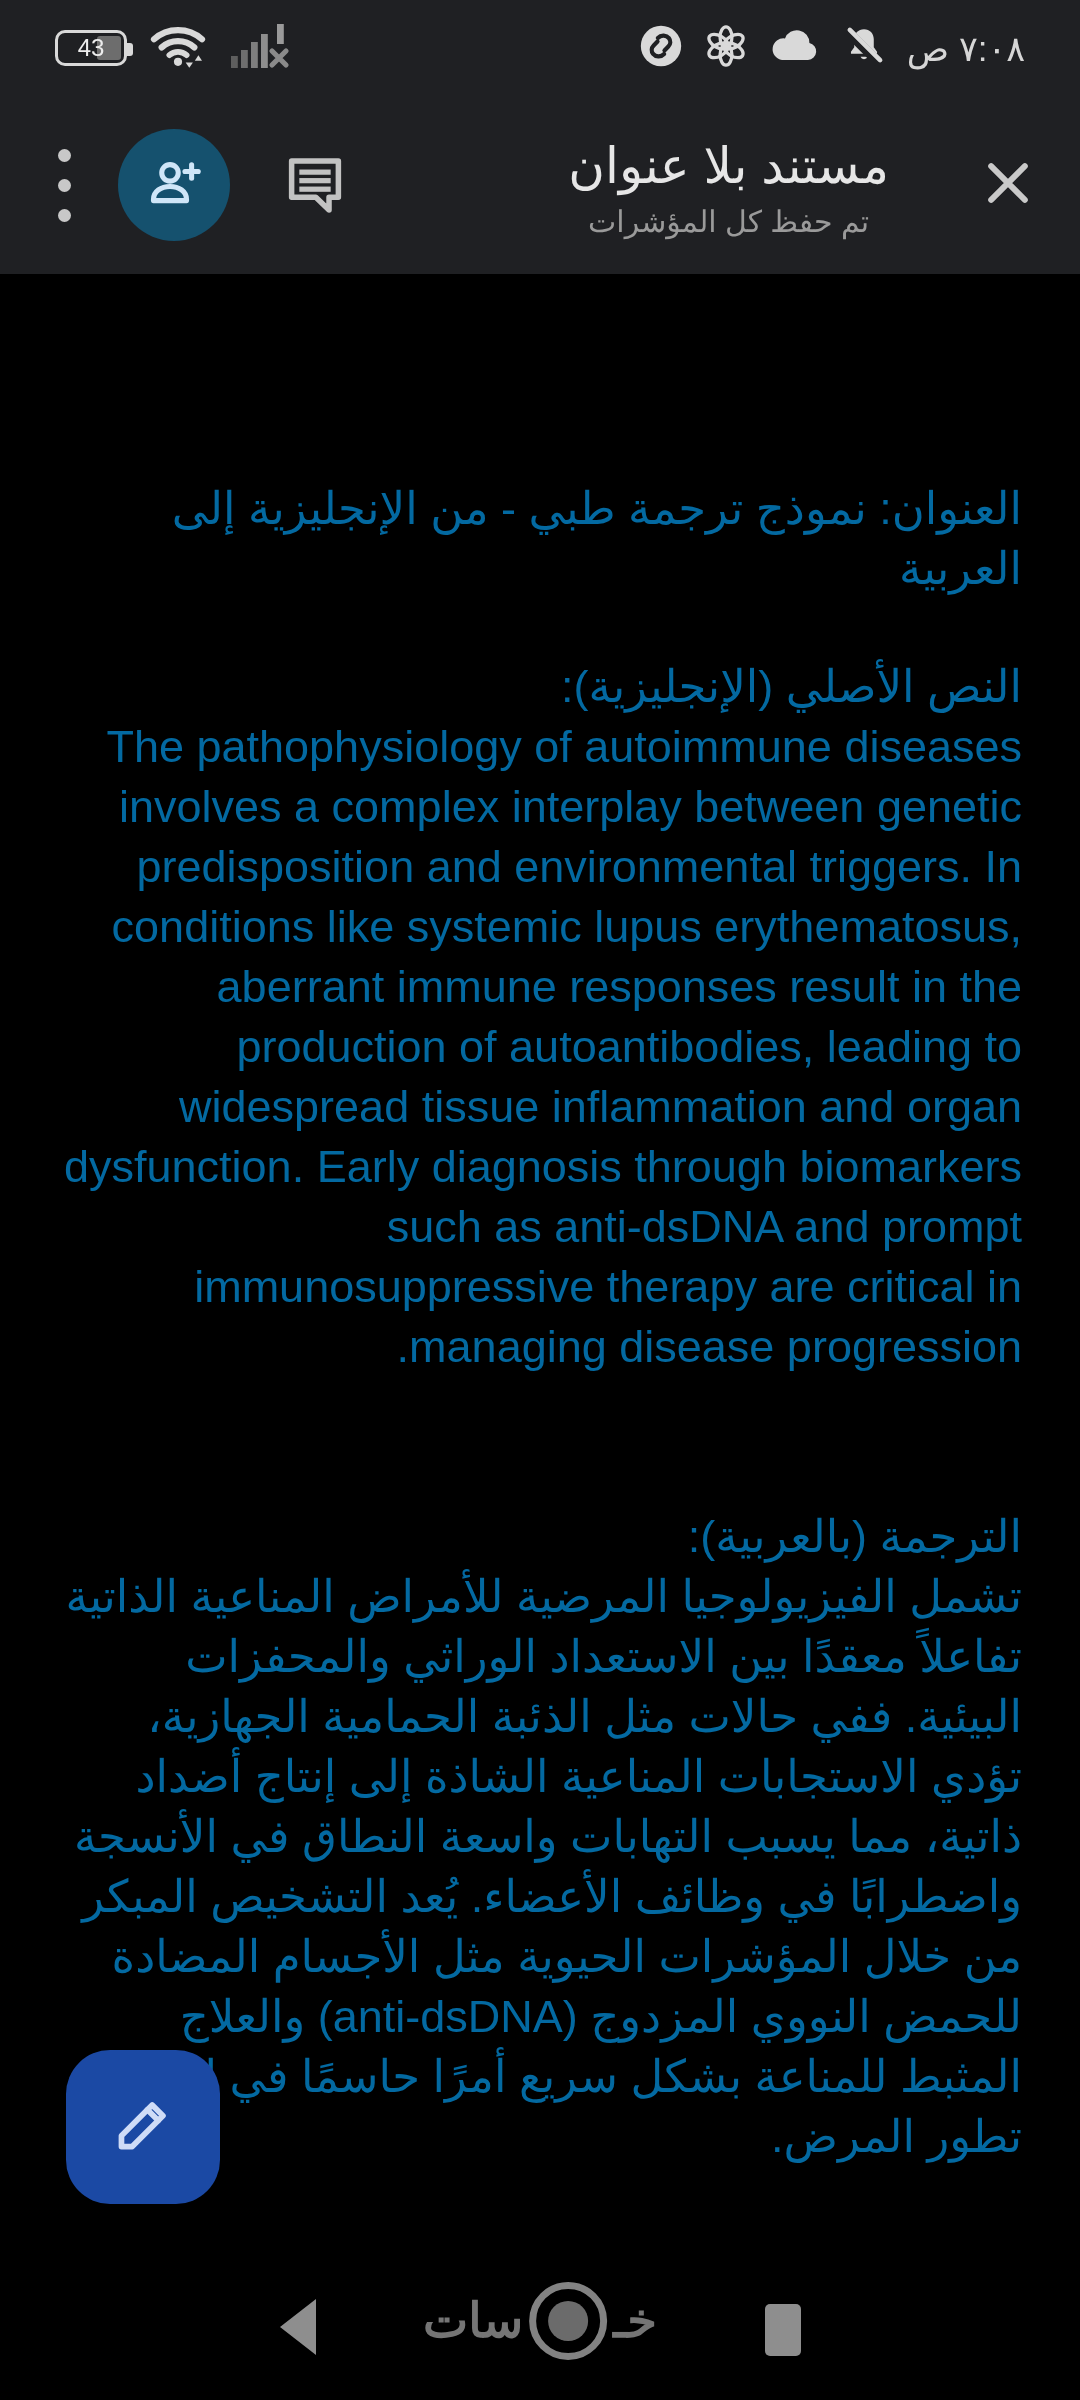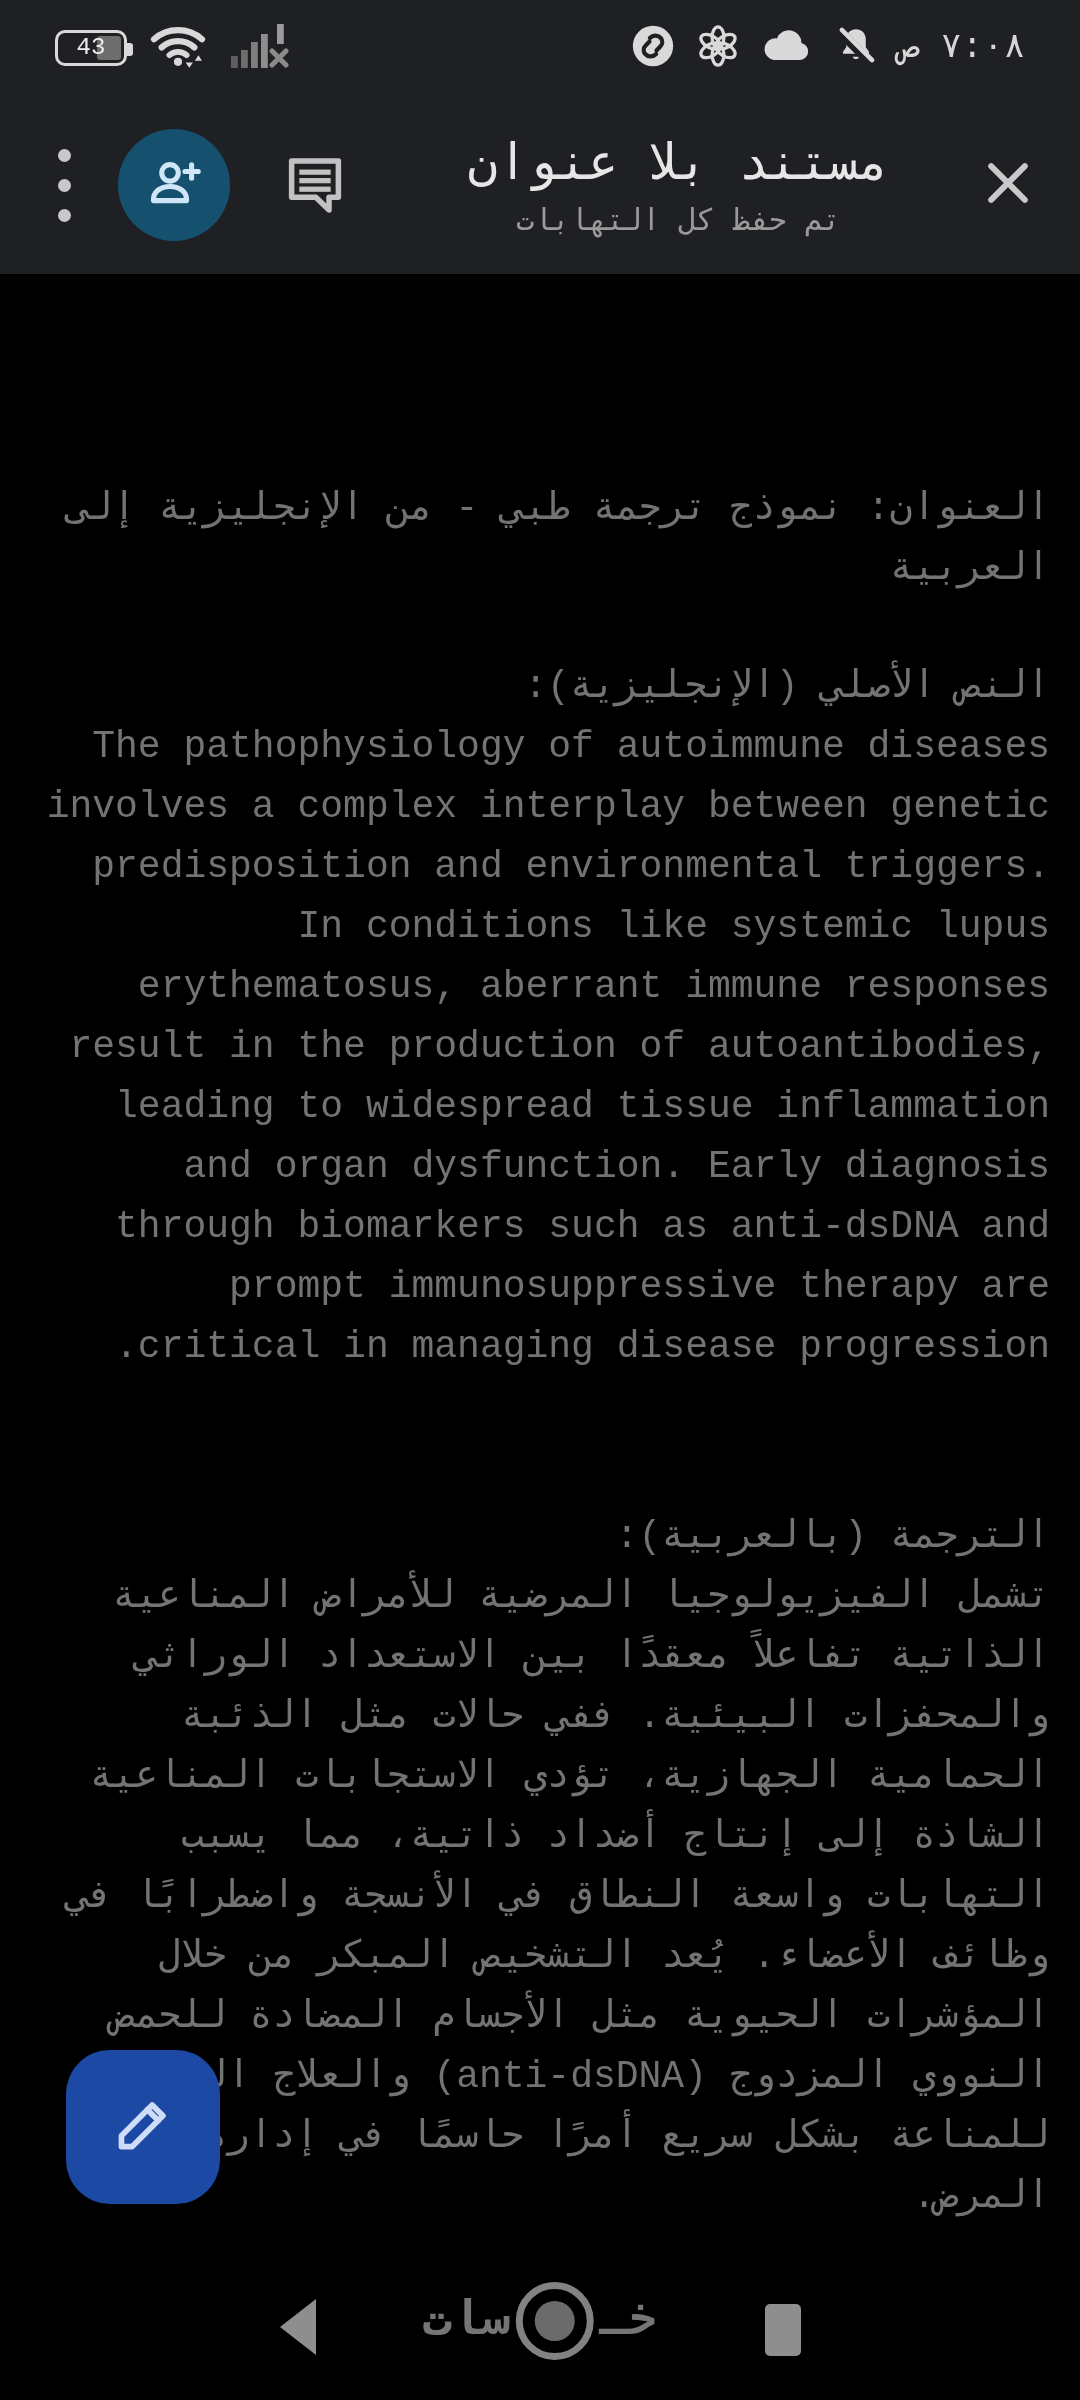--- a/index.html
+++ b/index.html
@@ -1,20 +1,20 @@
 <!DOCTYPE html>
 <html lang="ar"><head>
 <meta charset="utf-8">
 <style>
   html,body{margin:0;padding:0;background:#000;}
   *{box-sizing:border-box;}
   .screen{
     position:relative;width:1080px;height:2400px;overflow:hidden;
     background:#000;
-    font-family:Liberation Mono, monospace;
+    font-family:Liberation Sans, sans-serif;
   }
   
   .topbar{background:#1f2023;}
   .statusbar{
     height:96px;display:flex;align-items:center;
     justify-content:space-between;padding:0 55px;
   }
   .sb-left{display:flex;align-items:center;gap:22px;}
   .sb-right{display:flex;align-items:center;gap:20px;}
   .battery{position:relative;width:72px;height:36px;border:3px solid #d9d9d9;border-radius:10px;}
@@ -37,22 +37,22 @@
   .appbar .spacer{flex:1;}
   .title-block{
     position:absolute;right:191px;top:50%;transform:translateY(-46%);
     display:flex;flex-direction:column;align-items:center;gap:8px;direction:rtl;
   }
   .doc-title{font-size:50px;line-height:58px;color:#e6e6e6;}
   .doc-subtitle{font-size:30px;line-height:38px;color:#9a9a9a;}
   .close-btn{display:grid;place-items:center;width:56px;cursor:pointer;}
   
   .doc{
-    direction:rtl;text-align:right;color:#737373;
-    padding:205px 30px 0;font-size:38px;line-height:60px;
+    direction:rtl;text-align:right;color:#0369a1;
+    padding:205px 58px 0;font-size:45px;line-height:60px;
   }
   .doc p{margin:0;}
   .gap-s{height:58px;}
   .gap-b{height:130px;}
   
   .fab{
     position:absolute;left:66px;top:2050px;width:154px;height:154px;
     border-radius:44px;background:#1b49a4;display:grid;place-items:center;cursor:pointer;
   }
   
@@ -168,21 +168,21 @@
             <path d="M3.5 4h17v13.2h-3.4v4.6l-4.8-4.6H3.5z" fill="none" stroke="#c2c2c2" stroke-width="2" stroke-linejoin="round"></path>
             <rect x="6.3" y="7.1" width="11.4" height="1.9" fill="#c2c2c2"></rect>
             <rect x="6.3" y="10.2" width="11.4" height="1.9" fill="#c2c2c2"></rect>
             <rect x="6.3" y="13.3" width="11.4" height="1.9" fill="#c2c2c2"></rect>
           </svg>
         </span>
       </div>
       <div class="spacer"></div>
       <div class="title-block">
         <div class="doc-title">مستند بلا عنوان</div>
-        <div class="doc-subtitle">تم حفظ كل التهابات</div>
+        <div class="doc-subtitle">تم حفظ كل المؤشرات</div>
       </div>
       <div class="close-btn">
         <span>
           <svg width="54" height="54" viewBox="0 0 24 24">
             <path d="M4.5 4.5 19.5 19.5 M19.5 4.5 4.5 19.5" stroke="#c9c9c9" stroke-width="2.6" stroke-linecap="round"></path>
           </svg>
         </span>
       </div>
     </div>
   </div>

